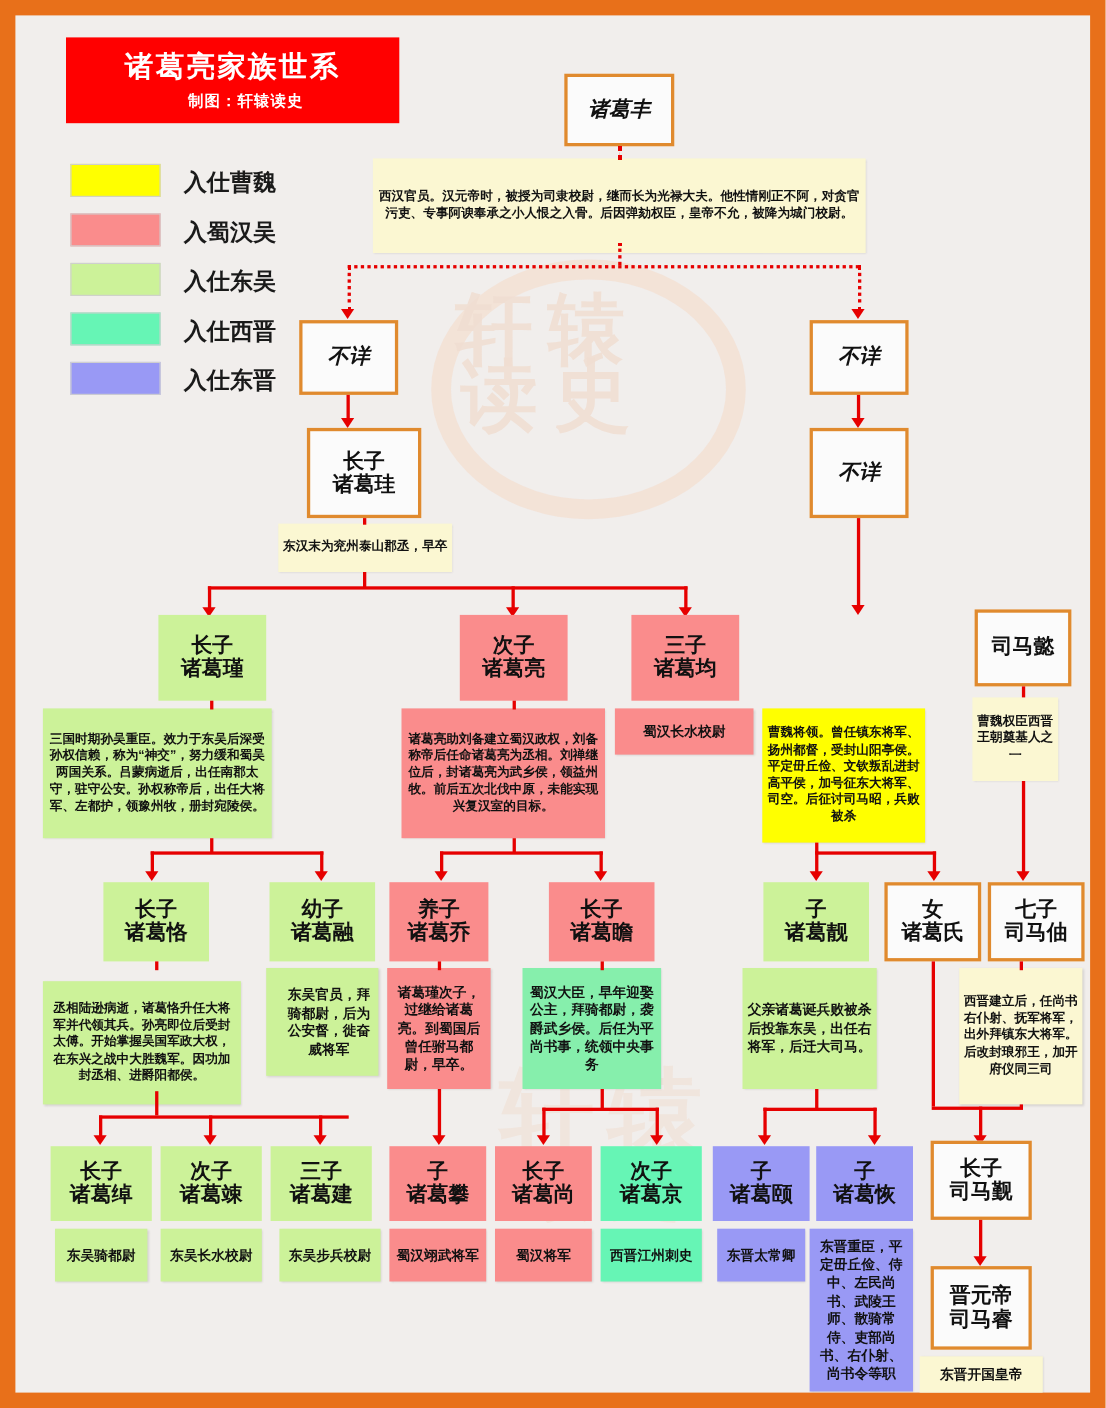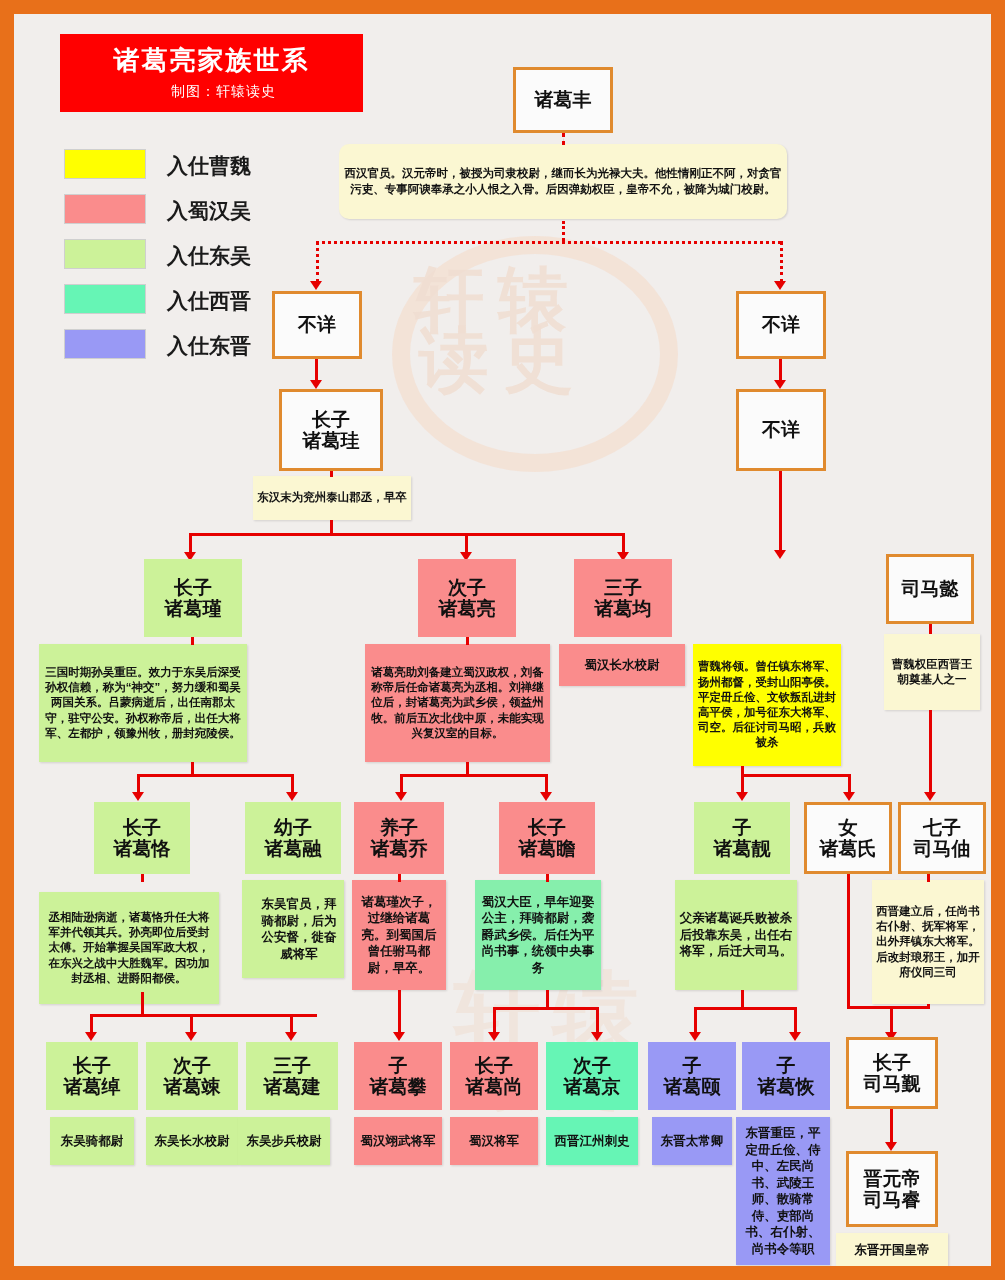--- a/index.html
+++ b/index.html
@@ -23,38 +23,38 @@
   .wm4{left:460px;top:1020px;font-size:66px;letter-spacing:12px;opacity:.55;}
 
   .abs{position:absolute;box-sizing:border-box;}
 
   
   #title{
     left:46px;top:20px;width:303px;height:78px;background:#ff0000;
     color:#ffffff;text-align:center;
   }
   #title .t1{font-size:26px;font-weight:bold;letter-spacing:2px;padding-top:9px;text-align:center;}
-  #title .t2{font-size:14px;font-weight:normal;padding-top:5px;letter-spacing:1px;padding-left:24px;}
+  #title .t2{font-size:14px;font-weight:bold;padding-top:5px;letter-spacing:1px;padding-left:24px;}
 
   
   .lg-sw{width:82px;height:30px;border:1px solid #cfcfcf;}
   .lg-lb{font-size:21px;font-weight:bold;color:#1a1a1a;}
 
   
   .node{
     border:3px solid #e08a2e;background:#fbfbfb;
     display:flex;flex-direction:column;align-items:center;justify-content:center;
     text-align:center;font-weight:bold;color:#111;line-height:1.12;
   }
   .node.c{border:none;}
   .node .r1{font-size:17px;}
   .node .r2{font-size:17px;}
   .node.big .r1{font-size:19px;}
   .node.big .r2{font-size:19px;}
-  .node.single{font-size:19px;}
+  .node.single{font-size:19px;font-style:italic;}
 
   .desc{
     font-size:11.5px;font-weight:bold;color:#111;line-height:1.32;
     text-align:center;padding:4px 4px;display:flex;align-items:center;justify-content:center;
     box-shadow:1px 1px 2px rgba(0,0,0,.12);
   }
   .desc.cream{background:#fbf7d2;}
   .desc.sm{font-size:12.5px;}
 
   
@@ -91,21 +91,21 @@
 
   <div class="abs lg-sw" style="left:50px;top:270px;background:#66f5b5;"></div>
   <div class="abs lg-lb" style="left:153px;top:273px;">入仕西晋</div>
 
   <div class="abs lg-sw" style="left:50px;top:315px;background:#9999f5;"></div>
   <div class="abs lg-lb" style="left:153px;top:318px;">入仕东晋</div>
 
   <div class="abs node single" style="left:499px;top:53px;width:100px;height:66px;">
     <div>诸葛丰</div>
   </div>
-  <div class="abs desc cream" style="left:325px;top:130px;width:448px;height:75px;border-radius:10px;">
+  <div class="abs desc cream" style="left:325px;top:130px;width:448px;height:86px;">
     <span>西汉官员。汉元帝时，被授为司隶校尉，继而长为光禄大夫。他性情刚正不阿，对贪官污吏、专事阿谀奉承之小人恨之入骨。后因弹劾权臣，皇帝不允，被降为城门校尉。</span>
   </div>
 
   <div class="dlnv" style="left:548px;top:119px;height:12px;"></div>
   <div class="dlnv" style="left:548px;top:207px;height:20px;"></div>
   <div class="dln" style="left:302px;top:227px;width:465px;"></div>
   <div class="dlnv" style="left:302px;top:227px;height:42px;"></div>
   <div class="dlnv" style="left:766px;top:227px;height:42px;"></div>
   <div class="arw" style="left:296px;top:267px;"></div>
   <div class="arw" style="left:760px;top:267px;"></div>
@@ -171,21 +171,21 @@
     <span>蜀汉长水校尉</span>
   </div>
 
   <div class="abs desc" style="left:679px;top:630px;width:148px;height:122px;background:#ffff00;">
     <span>曹魏将领。曾任镇东将军、扬州都督，受封山阳亭侯。平定毌丘俭、文钦叛乱进封高平侯，加号征东大将军、司空。后征讨司马昭，兵败被杀</span>
   </div>
 
   <div class="abs node big" style="left:872px;top:540px;width:88px;height:70px;">
     <div class="r1">司马懿</div>
   </div>
-  <div class="abs desc cream" style="left:870px;top:620px;width:96px;height:76px;">
+  <div class="abs desc cream" style="left:870px;top:620px;width:78px;height:76px;">
     <span>曹魏权臣西晋王朝奠基人之一</span>
   </div>
 
   <div class="ln" style="left:177px;top:623px;width:3px;height:8px;"></div>
   <div class="ln" style="left:177px;top:748px;width:3px;height:14px;"></div>
   <div class="ln" style="left:123px;top:760px;width:157px;height:3px;"></div>
   <div class="ln" style="left:123px;top:760px;width:3px;height:22px;"></div>
   <div class="ln" style="left:277px;top:760px;width:3px;height:22px;"></div>
   <div class="arw" style="left:118px;top:778px;"></div>
   <div class="arw" style="left:272px;top:778px;"></div>
@@ -311,21 +311,21 @@
     <div class="r2">诸葛竦</div>
   </div>
   <div class="abs desc sm" style="left:132px;top:1103px;width:92px;height:48px;background:#ccf299;">
     <span>东吴长水校尉</span>
   </div>
 
   <div class="abs node c big" style="left:232px;top:1028px;width:92px;height:68px;background:#ccf299;">
     <div class="r1">三子</div>
     <div class="r2">诸葛建</div>
   </div>
-  <div class="abs desc sm" style="left:224px;top:1103px;width:92px;height:48px;background:#ccf299;">
+  <div class="abs desc sm" style="left:240px;top:1103px;width:92px;height:48px;background:#ccf299;">
     <span>东吴步兵校尉</span>
   </div>
 
   <div class="abs node c big" style="left:340px;top:1028px;width:88px;height:68px;background:#fa8c8c;">
     <div class="r1">子</div>
     <div class="r2">诸葛攀</div>
   </div>
   <div class="abs desc sm" style="left:340px;top:1103px;width:88px;height:48px;background:#fa8c8c;">
     <span>蜀汉翊武将军</span>
   </div>

